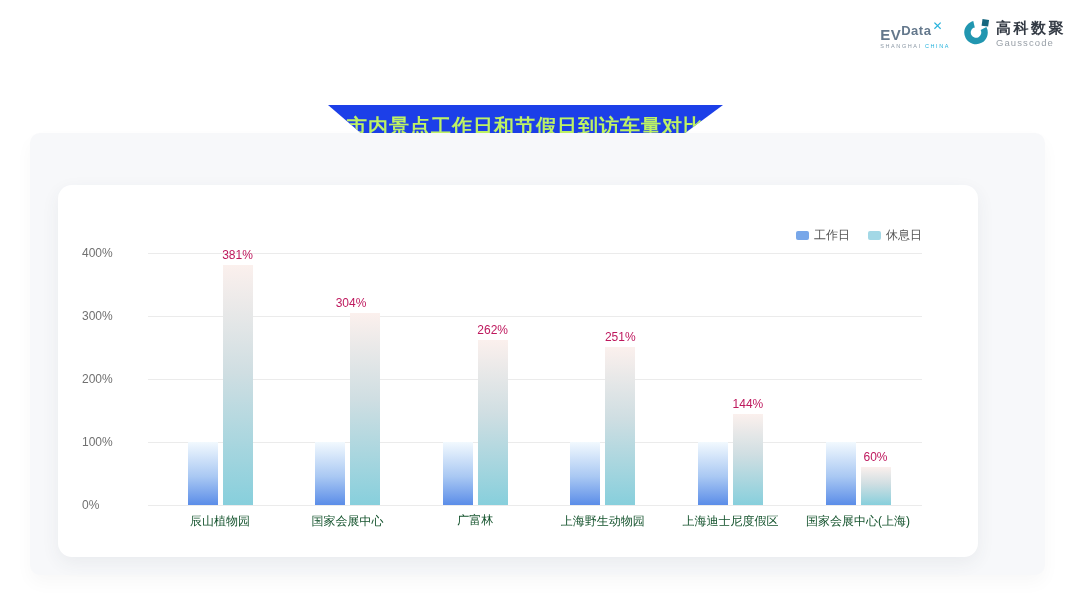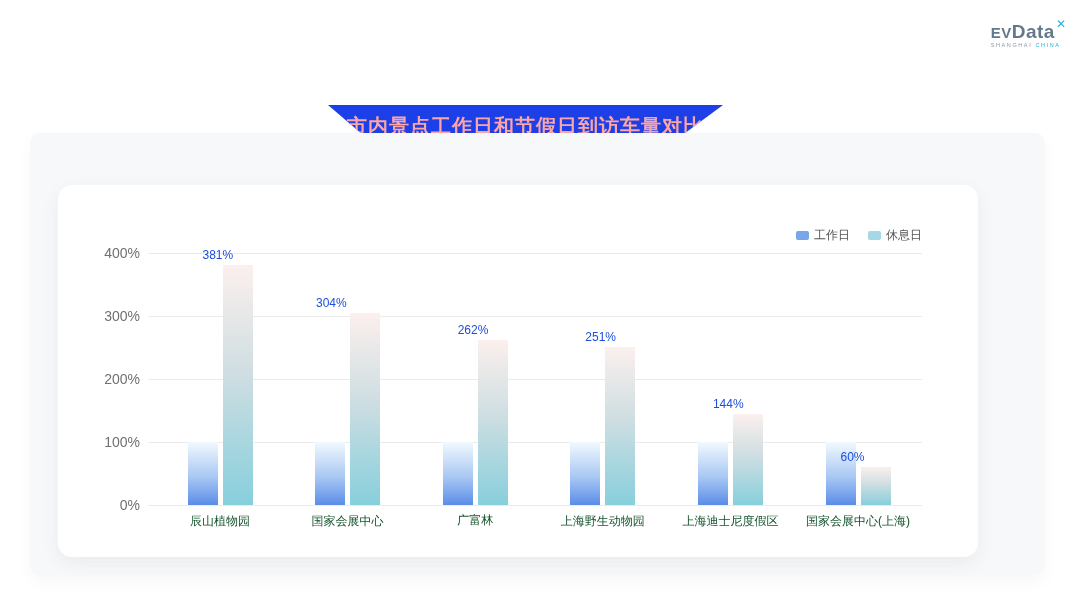--- a/index.html
+++ b/index.html
@@ -7,21 +7,21 @@
     width:1080px;height:608px;position:relative;overflow:hidden;
     background:#ffffff;
     font-family:"Liberation Sans","DejaVu Sans",sans-serif;
     -webkit-font-smoothing:antialiased;
   }
   
   .logo-wrap{position:absolute;top:18px;right:14px;display:flex;align-items:flex-end;gap:13px;}
   .evdata{display:flex;flex-direction:column;align-items:flex-start;padding-top:4px;}
   .evdata-main{display:flex;align-items:flex-start;line-height:1;}
   .evdata-ev{font-size:15px;font-weight:700;color:#64788c;letter-spacing:.5px;padding-top:3px;}
-  .evdata-data{font-size:19px;font-weight:700;color:#64788c;letter-spacing:.5px;}
+  .evdata-data{font-size:13px;font-weight:700;color:#64788c;letter-spacing:.5px;}
   .evdata-sup{font-size:12px;font-weight:700;color:#25b2dc;margin-left:1px;transform:translateY(-4px);}
   .evdata-tag{font-size:5.5px;letter-spacing:1.6px;margin-top:2px;line-height:1;}
   .evdata-tag .l{color:#8b98a5;}
   .evdata-tag .r{color:#25b2dc;}
   .gauss{display:flex;align-items:center;gap:6px;}
   .gauss-texts{display:flex;flex-direction:column;line-height:1;}
   .gauss-cn{font-size:15px;font-weight:700;color:#333a44;letter-spacing:2.5px;}
   .gauss-en{font-size:9.5px;color:#99a0a8;letter-spacing:1.1px;margin-top:3px;}
   
   .banner{
@@ -37,27 +37,27 @@
     box-shadow:0 8px 18px rgba(0,0,0,.03);
   }
   .card{
     position:absolute;left:28px;top:52px;width:920px;height:372px;
     background:#ffffff;border-radius:14px;
     box-shadow:0 6px 18px rgba(60,70,90,.07);
   }
   
   .chart{position:absolute;inset:0;}
   .gridline{position:absolute;height:1px;background:#ebebeb;}
-  .ytick{position:absolute;left:16px;width:66px;text-align:right;
-         font-size:14px;color:#707070;line-height:14px;}
+  .ytick{position:absolute;left:24px;width:66px;text-align:left;
+         font-size:12px;color:#707070;line-height:14px;}
   .bar{position:absolute;width:30px;}
   .bar.workday{background:linear-gradient(180deg,#f2f9fe 0%,#a9c8f3 55%,#5b8de8 100%);}
   .bar.restday{background:linear-gradient(180deg,#fbf0ed 0%,#cfdee2 45%,#87cfdc 100%);}
-  .val-label{position:absolute;width:70px;
-             font-size:12px;color:#1d4ed8;line-height:14px;}
+  .val-label{position:absolute;width:70px;text-align:center;
+             font-size:12px;color:#be185d;line-height:14px;}
   .xlabel{position:absolute;width:140px;text-align:center;
           font-size:12px;color:#14532d;line-height:15px;}
   .legend{position:absolute;top:44px;right:56px;display:flex;gap:18px;align-items:center;}
   .legend-item{display:flex;align-items:center;gap:5px;cursor:pointer;}
   .legend-swatch{width:13px;height:9px;border-radius:2px;}
   .legend-label{font-size:12px;color:#555555;line-height:12px;}
 </style>
 </head>
 <body>
 
@@ -66,24 +66,36 @@
     <div class="evdata-main">
       <span class="evdata-ev">EV</span>
         <span class="evdata-data">Data</span>
         <span class="evdata-sup">✕</span>
     </div>
     <div class="evdata-tag">
       <span class="l">SHANGHAI</span>
       <span class="r">CHINA</span>
     </div>
   </div>
+  <div class="gauss">
+    <span>
+      <svg width="27" height="27" viewBox="0 0 27 27">
+        <circle cx="13" cy="14.5" r="8.5" fill="none" stroke="#2196b0" stroke-width="6.5" stroke-dasharray="42 11.4" transform="rotate(-28 13 14.5)"></circle>
+        <rect x="19" y="1.5" width="6.6" height="6.6" fill="#15677f" transform="rotate(8 22 5)"></rect>
+      </svg>
+    </span>
+    <div class="gauss-texts">
+      <span class="gauss-cn">高科数聚</span>
+      <span class="gauss-en">Gausscode</span>
+    </div>
+  </div>
 </div>
 
 <div class="banner" style="background: rgb(28, 63, 232);">
-  <span class="banner-title" style="color: #fca5a5;">市内景点工作日和节假日到访车量对比</span>
+  <span class="banner-title" style="color: #bef264;">市内景点工作日和节假日到访车量对比</span>
 </div>
 
 <div class="panel">
   <div class="card">
     <div class="chart" id="chart">
         <div class="gridline" style="left: 90px; width: 774px; top: 320px;"></div>
         <div class="ytick" style="top: 313px;">0%</div>
         <div class="gridline" style="left: 90px; width: 774px; top: 257px;"></div>
         <div class="ytick" style="top: 250px;">100%</div>
         <div class="gridline" style="left: 90px; width: 774px; top: 194px;"></div>

